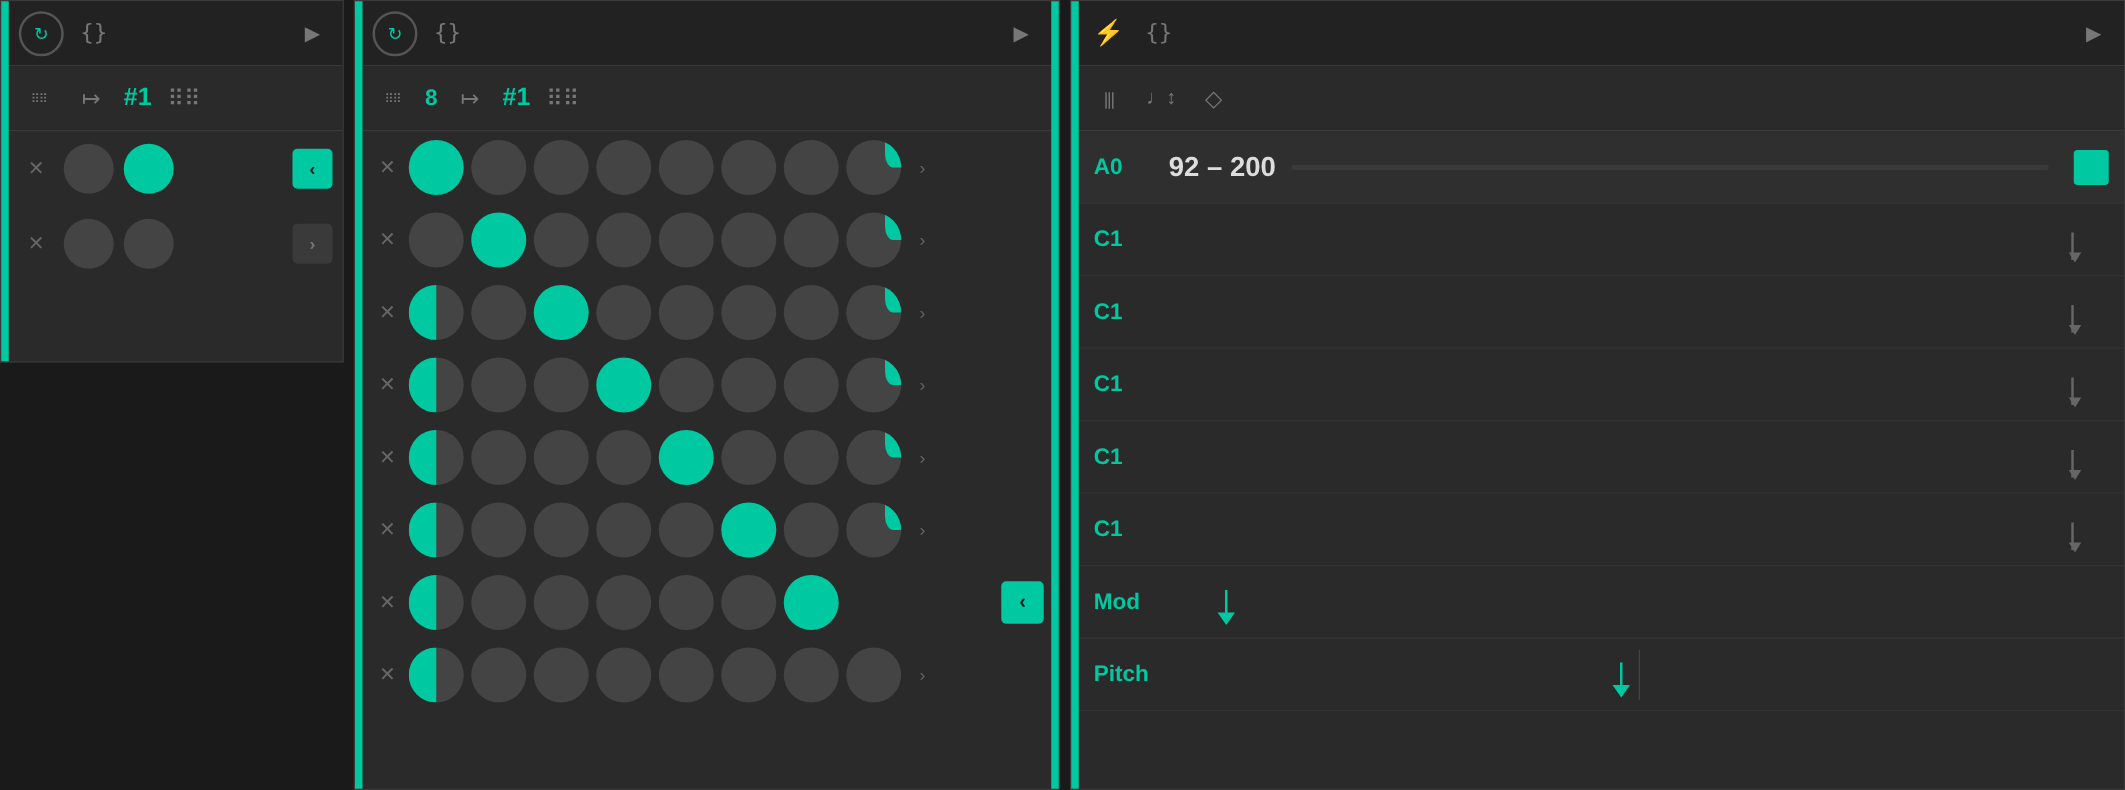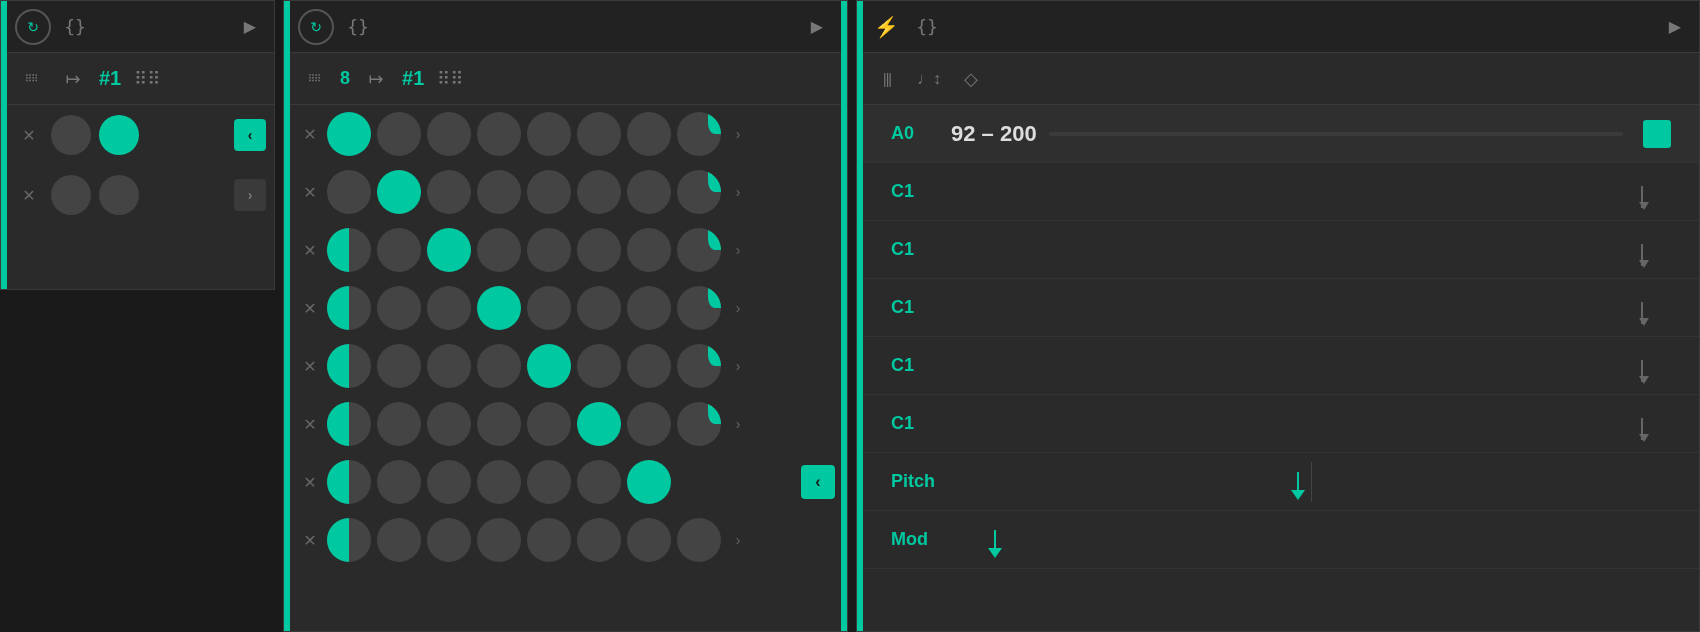--- a/index.html
+++ b/index.html
@@ -162,21 +162,21 @@
       color: #666;
       font-size: 14px;
     }
 
     
     .param-row {
       display: flex;
       align-items: center;
       height: 58px;
       border-bottom: 1px solid #333;
-      padding: 0 28px;
+      padding: 0 12px;
       position: relative;
     }
 
     .param-row.active-row {
       background: #2f2f2f;
     }
 
     .param-label {
       width: 60px;
       font-size: 18px;
@@ -489,33 +489,33 @@
     </div>
     <div class="param-row">
       <div class="param-label teal-text">C1</div>
       <div style="flex:1; position:relative; height:40px; margin: 0 8px;">
         <div style="position:absolute; right:20px; bottom:4px; width:2px; height:22px; background:#666;"></div>
         <div style="position:absolute; right:14px; bottom:2px; width:0;height:0;border-left:5px solid transparent;border-right:5px solid transparent;border-top:8px solid #666;"></div>
       </div>
     </div>
 
     <div class="param-row">
+      <div class="param-label teal-text">Mod</div>
+      <div style="flex:1; position:relative; height:40px; margin: 0 8px;">
+
+        <div style="position:absolute; left:5%; bottom:4px; width:2px; height:26px; background:#00c8a0;"></div>
+        <div style="position:absolute; left:calc(5% - 6px); bottom:2px; width:0;height:0;border-left:7px solid transparent;border-right:7px solid transparent;border-top:10px solid #00c8a0;"></div>
+      </div>
+    </div>
+
+    <div class="param-row">
       <div class="param-label teal-text">Pitch</div>
       <div style="flex:1; position:relative; height:40px; margin: 0 8px;">
 
         <div style="position:absolute; left:50%; bottom:0; width:1px; height:40px; background:#444;"></div>
 
         <div style="position:absolute; left:48%; bottom:4px; width:2px; height:26px; background:#00c8a0;"></div>
         <div style="position:absolute; left:calc(48% - 6px); bottom:2px; width:0;height:0;border-left:7px solid transparent;border-right:7px solid transparent;border-top:10px solid #00c8a0;"></div>
       </div>
     </div>
 
-    <div class="param-row">
-      <div class="param-label teal-text">Mod</div>
-      <div style="flex:1; position:relative; height:40px; margin: 0 8px;">
-
-        <div style="position:absolute; left:5%; bottom:4px; width:2px; height:26px; background:#00c8a0;"></div>
-        <div style="position:absolute; left:calc(5% - 6px); bottom:2px; width:0;height:0;border-left:7px solid transparent;border-right:7px solid transparent;border-top:10px solid #00c8a0;"></div>
-      </div>
-    </div>
-
   </div>
 </div>
 
 </body></html>

